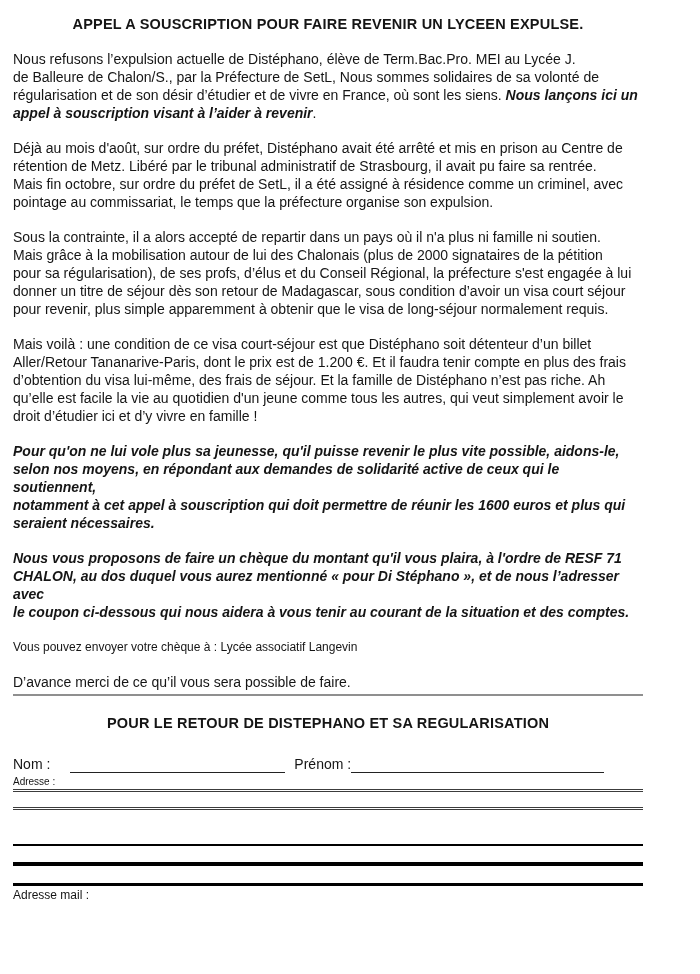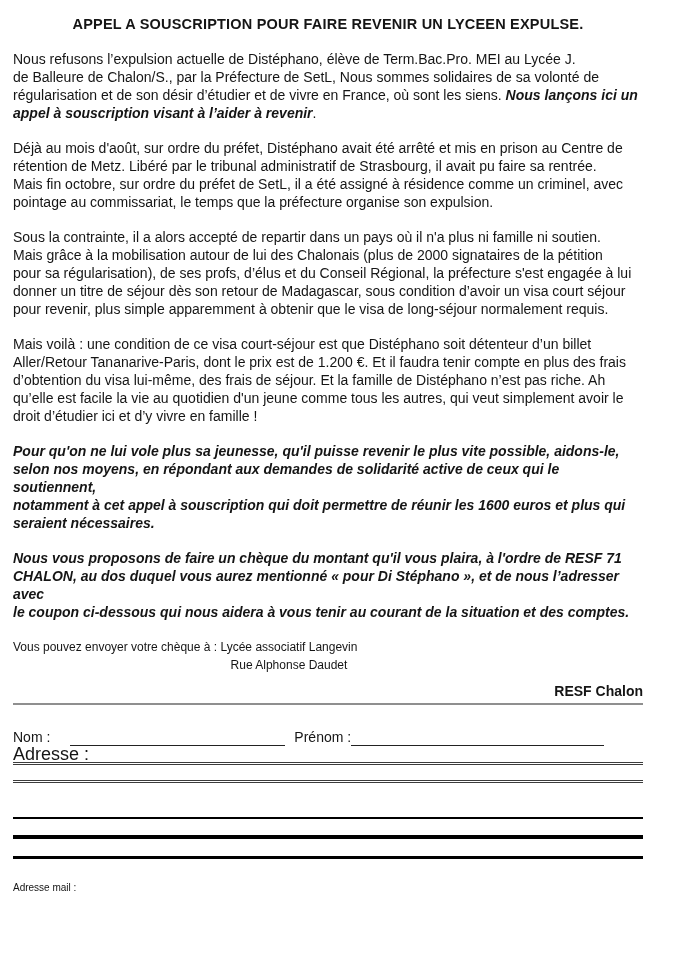--- a/index.html
+++ b/index.html
@@ -76,34 +76,33 @@
   .fill-line {
     display: inline-block;
     border-bottom: 1px solid #222;
     height: 14px;
   }
   .nom-label { margin-right: 20px; }
   .nom-line { width: 215px; margin-right: 9px; }
   .prenom-label { }
   .prenom-line { width: 253px; }
   .adresse-label {
-    font-size: 18px;
+    font-size: 10px;
     line-height: 15px;
     margin-top: 1px;
   }
   .rule { width: 100%; }
   .rule-a { border-top: 3px double #3c3c3c; margin-top: 0px; }
   .rule-b { border-top: 3px double #3c3c3c; margin-top: 15px; }
   .rule-c { border-top: 2px solid #000000; margin-top: 34px; }
   .rule-d { border-top: 4px solid #000000; margin-top: 16px; }
   .rule-e { border-top: 3px solid #000000; margin-top: 17px; }
   .mail-label {
-    font-size: 10px;
+    font-size: 12px;
     line-height: 18px;
-    margin-top: 20px;
   }
 </style>
 </head>
 <body>
 
 <div class="page">
 
   <h1 class="doc-title">APPEL A SOUSCRIPTION POUR FAIRE REVENIR UN LYCEEN EXPULSE.</h1>
 
   <p class="para"><span>Nous refusons l’expulsion actuelle de Distéphano, élève de Term.Bac.Pro. MEI au Lycée J.
@@ -134,29 +133,29 @@
 seraient nécessaires.</p>
 
   <p class="para em">Nous vous proposons de faire un chèque du montant qu'il vous plaira, à l'ordre de RESF 71
 CHALON, au dos duquel vous aurez mentionné « pour Di Stéphano », et de nous l’adresser avec
 le coupon ci-dessous qui nous aidera à vous tenir au courant de la situation et des comptes.</p>
 
   <div class="cheque">
     <span class="cheque-intro">Vous pouvez envoyer votre chèque à : </span>
     <div class="cheque-addr">
       <div>Lycée associatif Langevin</div>
-      <div>Rue Alphonse Daudet</div>
     </div>
   </div>
 
+  <p class="para">D’avance merci de ce qu’il vous sera possible de faire.</p>
 
-  <div class="signature">RESF Chalon</div>
 
   <div class="separator"></div>
 
+  <h2 class="coupon-title">POUR LE RETOUR DE DISTEPHANO ET SA REGULARISATION</h2>
 
   <div class="fields-row">
     <span class="nom-label">Nom :</span>
     <span class="fill-line nom-line"></span>
     <span class="prenom-label">Prénom :</span>
     <span class="fill-line prenom-line"></span>
   </div>
 
   <div class="adresse-label">Adresse :</div>
 

